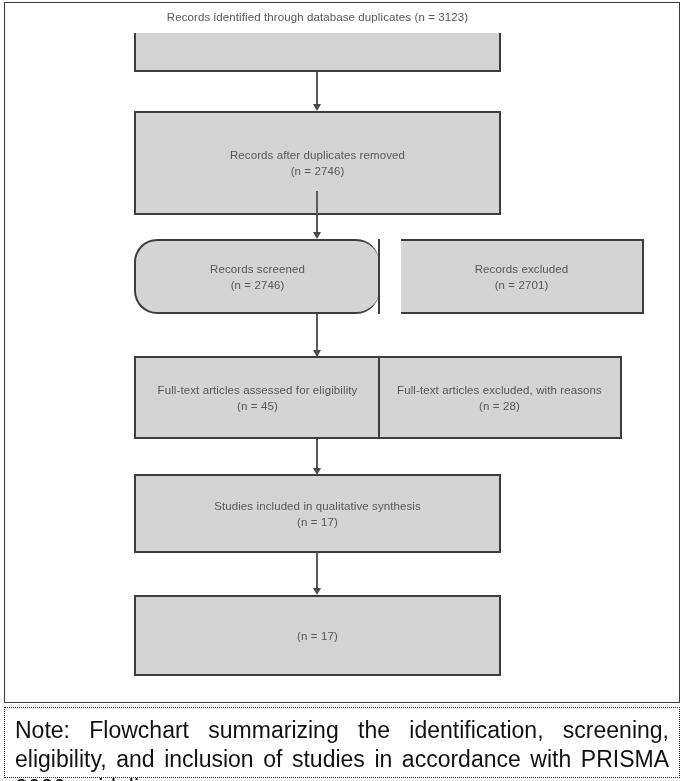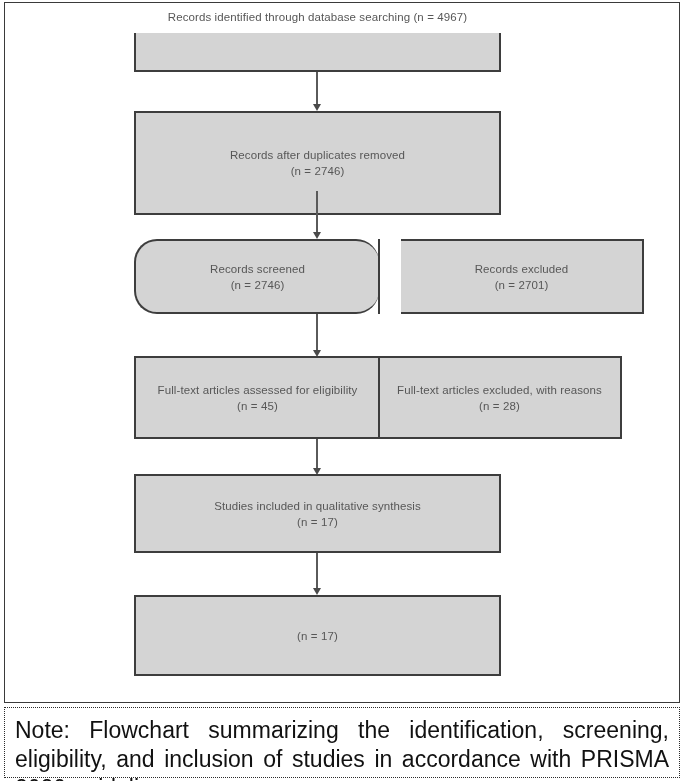--- a/index.html
+++ b/index.html
@@ -135,22 +135,22 @@
 </style>
 </head>
 <body>
 
 <div id="figure-frame">
 
   <div id="flow-canvas">
 
     <div class="overflow-label" style="left:129px; top:6px; width:367px;">
       <span class="nline">Records identified through</span>
-      <span class="nline">database searching</span>
-      <span class="nline">(n = 4967)</span>
+      <span class="nline">database duplicates</span>
+      <span class="nline">(n = 3123)</span>
     </div>
     <div class="flow-box clipped-top" style="left:129px; top:30px; width:367px; height:39px;">
     </div>
 
     <div class="connector" style="left:311px; top:69px; width:2px; height:39px;">
       <div class="stem" style="height:33px;"></div>
       <div class="head" style="top:32px;"></div>
     </div>
 
     <div class="flow-box" style="left:129px; top:108px; width:367px; height:104px;">

